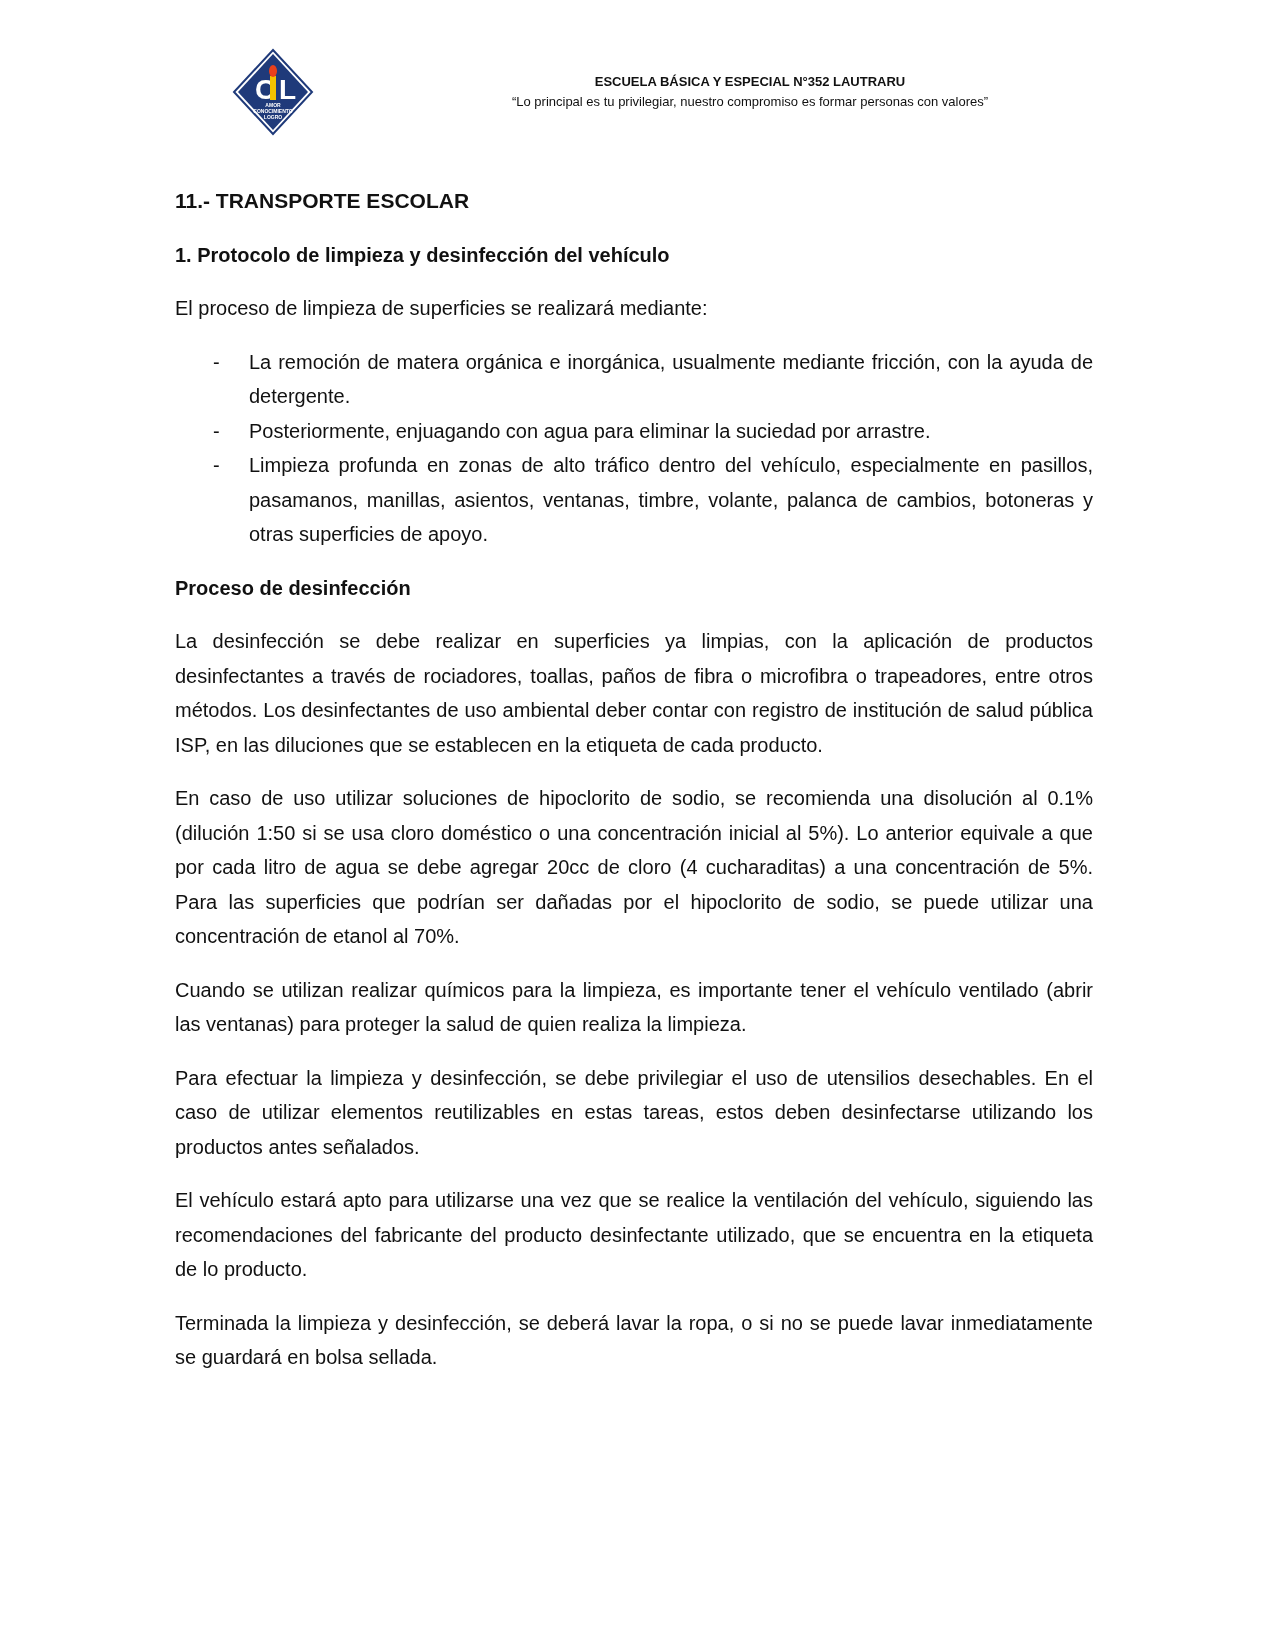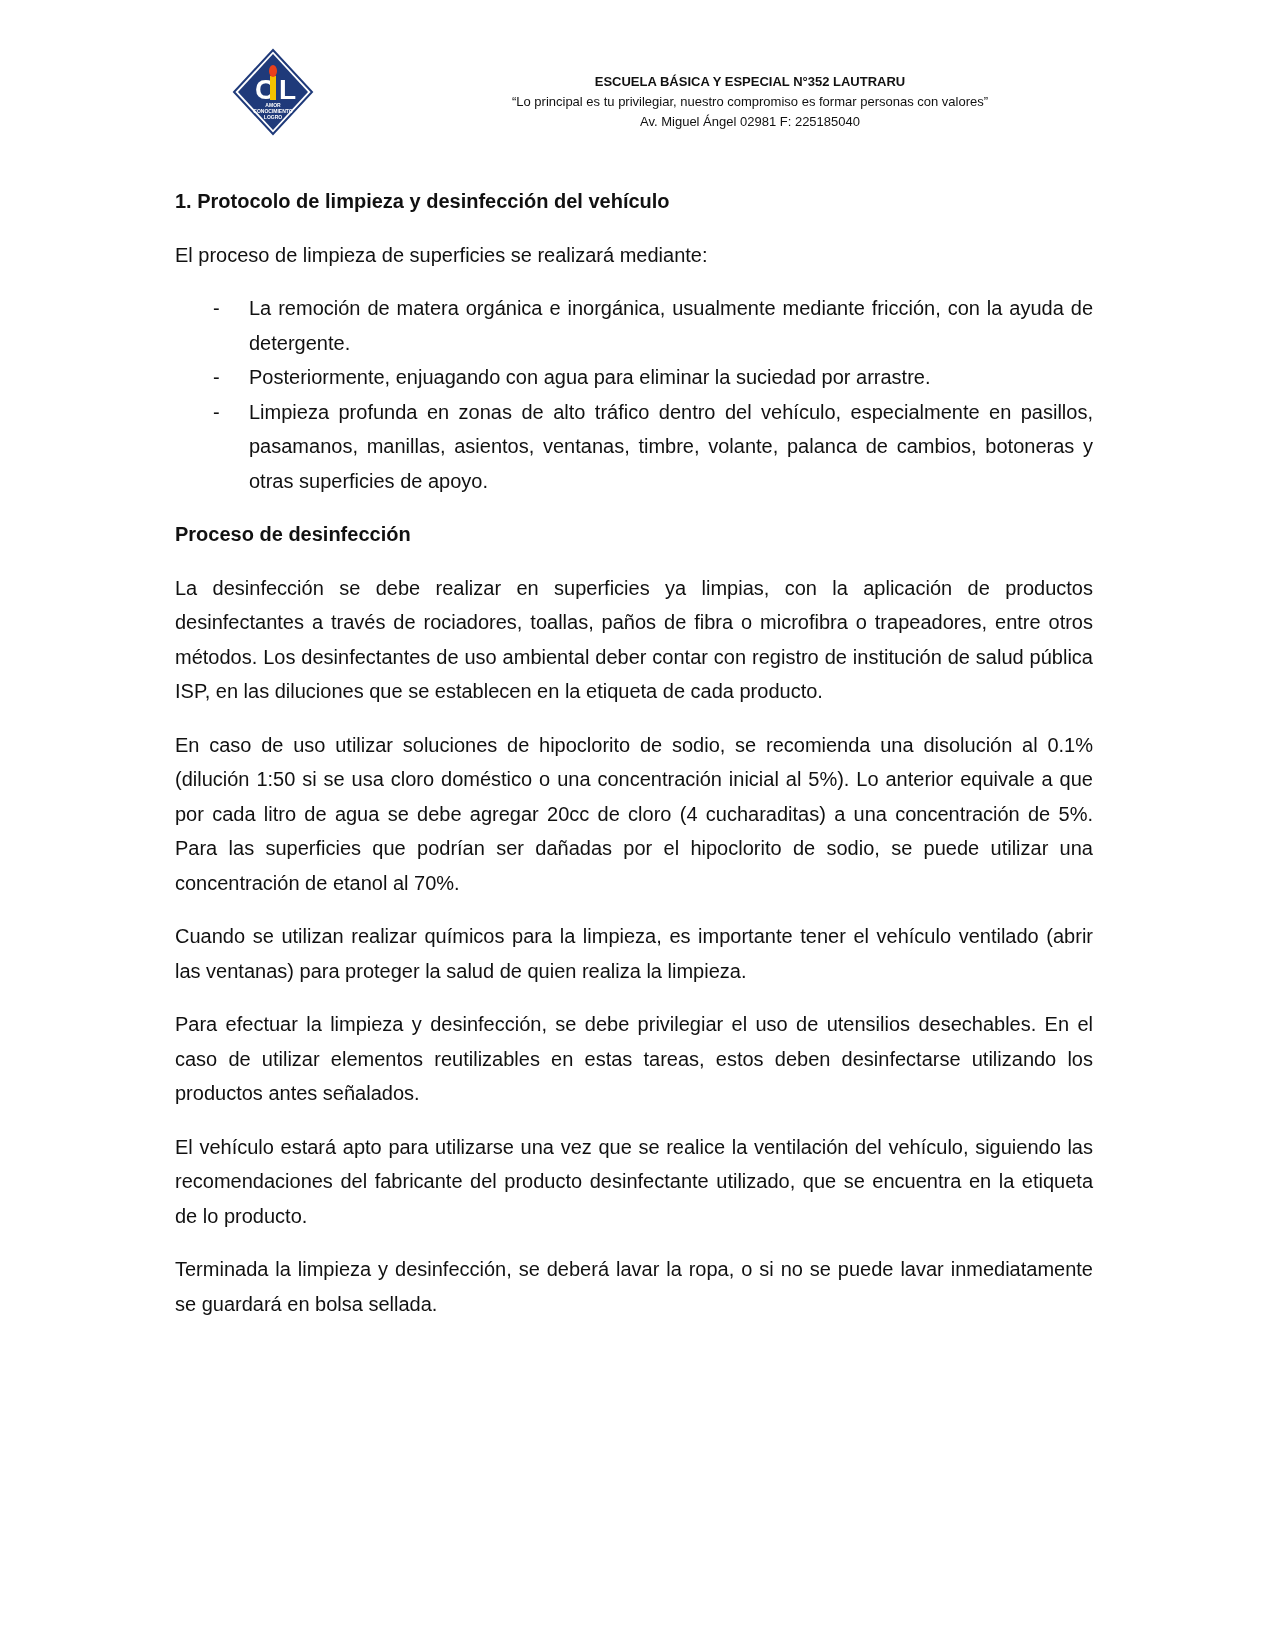--- a/index.html
+++ b/index.html
@@ -31,24 +31,24 @@
     <text x="47" y="51" font-family="Liberation Sans, sans-serif" font-weight="bold" font-size="28" fill="#ffffff">L</text>
     <text x="41" y="59" text-anchor="middle" font-family="Liberation Sans, sans-serif" font-weight="bold" font-size="5" fill="#ffffff">AMOR</text>
     <text x="41" y="65" text-anchor="middle" font-family="Liberation Sans, sans-serif" font-weight="bold" font-size="5" fill="#ffffff">CONOCIMIENTO</text>
     <text x="41" y="71" text-anchor="middle" font-family="Liberation Sans, sans-serif" font-weight="bold" font-size="5" fill="#ffffff">LOGRO</text>
   </svg>
 </div>
 
 <div class="header">
   <div class="school">ESCUELA BÁSICA Y ESPECIAL N°352 LAUTRARU</div>
   <div>“Lo principal es tu privilegiar, nuestro compromiso es formar personas con valores”</div>
-  <div>Av. Miguel Ángel 02981 F: 225185040</div>
 </div>
 
 <div class="content">
+  <div class="h1">11.- TRANSPORTE ESCOLAR</div>
   <div class="h2">1. Protocolo de limpieza y desinfección del vehículo</div>
   <p>El proceso de limpieza de superficies se realizará mediante:</p>
   <ul class="dash">
     <li><span class="bullet">-</span><span>La remoción de matera orgánica e inorgánica, usualmente mediante fricción, con la ayuda de detergente.</span></li>
     <li><span class="bullet">-</span><span>Posteriormente, enjuagando con agua para eliminar la suciedad por arrastre.</span></li>
     <li><span class="bullet">-</span><span>Limpieza profunda en zonas de alto tráfico dentro del vehículo, especialmente en pasillos, pasamanos, manillas, asientos, ventanas, timbre, volante, palanca de cambios, botoneras y otras superficies de apoyo.</span></li>
   </ul>
   <div class="h2">Proceso de desinfección</div>
   <p>La desinfección se debe realizar en superficies ya limpias, con la aplicación de productos desinfectantes a través de rociadores, toallas, paños de fibra o microfibra o trapeadores, entre otros métodos. Los desinfectantes de uso ambiental deber contar con registro de institución de salud pública ISP, en las diluciones que se establecen en la etiqueta de cada producto.</p>
   <p>En caso de uso utilizar soluciones de hipoclorito de sodio, se recomienda una disolución al 0.1% (dilución 1:50 si se usa cloro doméstico o una concentración inicial al 5%). Lo anterior equivale a que por cada litro de agua se debe agregar 20cc de cloro (4 cucharaditas) a una concentración de 5%. Para las superficies que podrían ser dañadas por el hipoclorito de sodio, se puede utilizar una concentración de etanol al 70%.</p>

